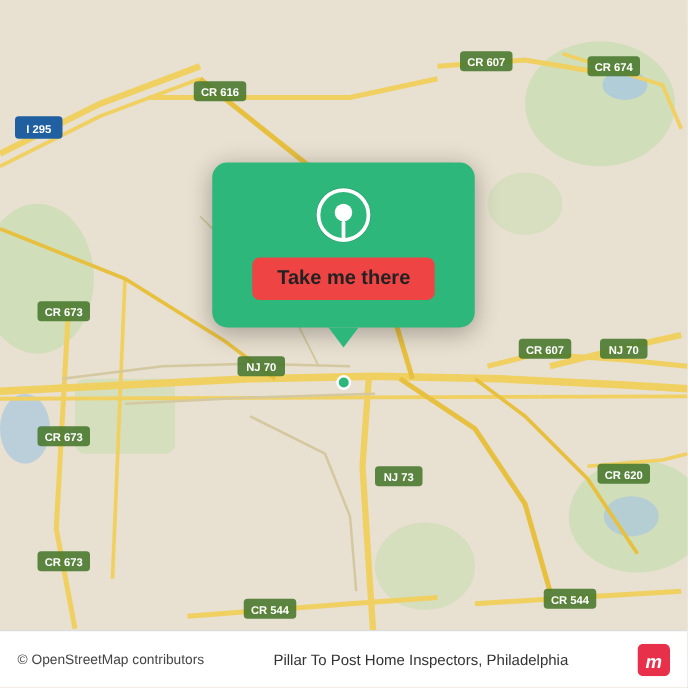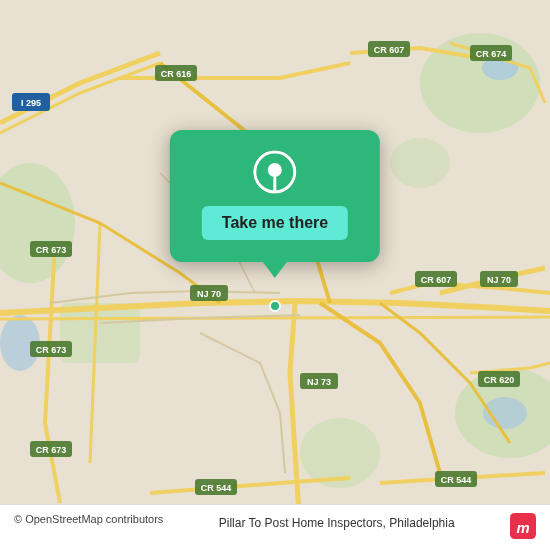--- a/index.html
+++ b/index.html
@@ -29,21 +29,21 @@
 
     
     #bottom-bar {
       position: absolute;
       bottom: 0;
       left: 0;
       right: 0;
       background: white;
       padding: 8px 14px;
       display: flex;
-      align-items: flex-start;
+      align-items: center;
       justify-content: space-between;
       border-top: 1px solid #ddd;
       height: 46px;
     }
 
     #attribution {
       font-size: 11px;
       color: #444;
     }
 
@@ -92,21 +92,21 @@
       border-style: solid;
       border-color: #2db77b transparent transparent transparent;
     }
 
     #location-pin-icon {
       width: 48px;
       height: 48px;
     }
 
     #take-me-there-btn {
-      background: #5eead4;
+      background: #ef4444;
       color: #222;
       border: none;
       border-radius: 6px;
       padding: 8px 20px;
       font-size: 16px;
       font-weight: 600;
       cursor: pointer;
       white-space: nowrap;
     }
   </style>

